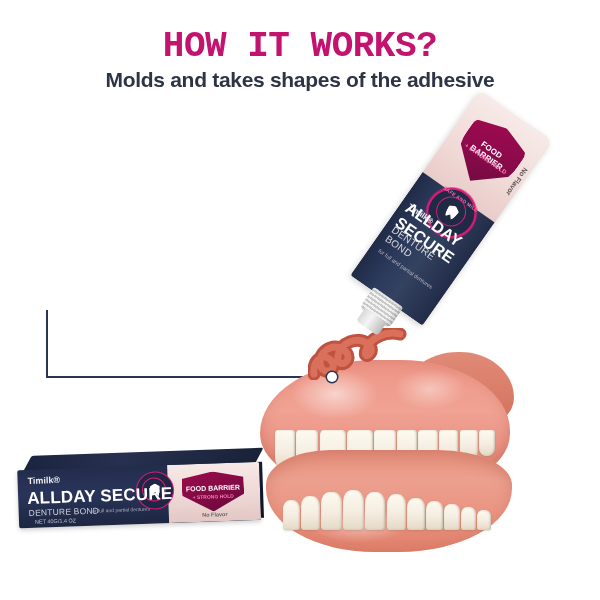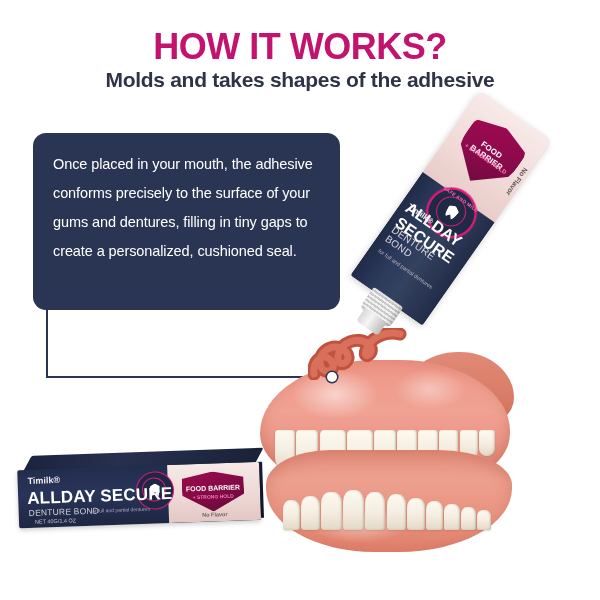--- a/index.html
+++ b/index.html
@@ -20,21 +20,21 @@
   .title {
     position: absolute;
     left: 0;
     top: 26px;
     width: 600px;
     text-align: center;
     font-size: 36px;
     font-weight: 700;
     letter-spacing: -0.5px;
     color: #C2136E;
-    font-family: Liberation Sans, sans-serif;
+    font-family: Liberation Mono, monospace;
   }
   .subtitle {
     position: absolute;
     left: 0;
     top: 68px;
     width: 600px;
     text-align: center;
     font-size: 21px;
     font-weight: 600;
     letter-spacing: -0.3px;
@@ -493,23 +493,20 @@
   }
 </style>
 </head>
 <body>
 
 <div id="page">
 
   <div class="title">HOW IT WORKS?</div>
   <div class="subtitle">Molds and takes shapes of the adhesive</div>
 
-  <div class="callout">
-    <div class="callout-text">Once placed in your mouth, the adhesive conforms precisely to the surface of your gums and dentures, filling in tiny gaps to create a personalized, cushioned seal.</div>
-  </div>
 
   <svg class="leader" viewBox="0 0 600 600">
     <polyline points="47,310 47,377 332,377" fill="none" stroke="#2A3553" stroke-width="2"></polyline>
   </svg>
 
   <div class="denture-wrap">
     <div class="gum-upper-back"></div>
     <div class="gum-upper"></div>
     <div class="teeth-upper">
       <div class="tooth u" style="width:20px;height:40px"></div>

